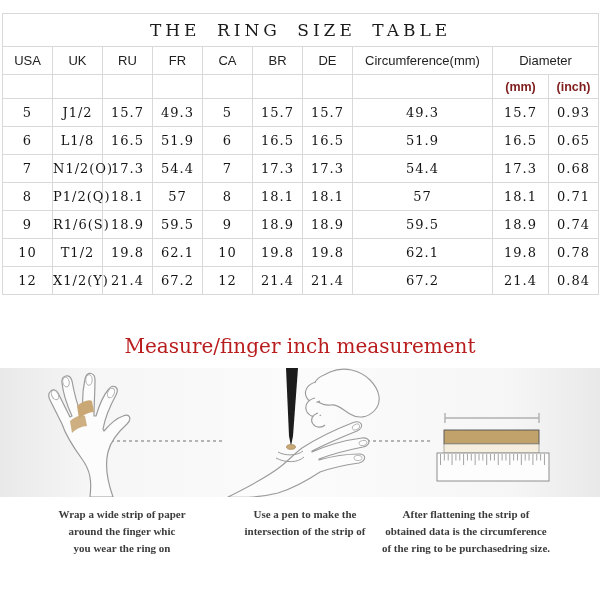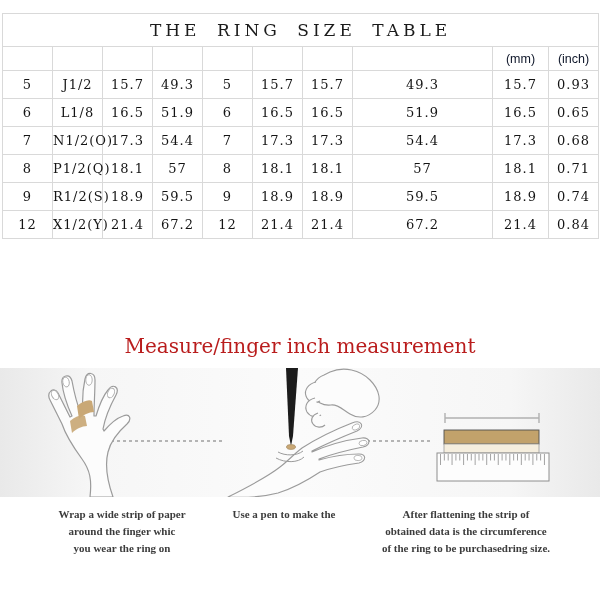--- a/index.html
+++ b/index.html
@@ -7,21 +7,21 @@
               font-family:"Liberation Sans", sans-serif; }
 
   
   .ring-table { position:absolute; left:2px; top:13px; width:596px;
                 border-collapse:collapse; table-layout:fixed; }
   .ring-table th, .ring-table td { border:1px solid #d9d9d9; text-align:center;
                 vertical-align:middle; color:#1b1b1b; font-weight:normal; padding:0; }
   .title-cell { height:33px; font-family:"DejaVu Serif", serif; font-size:17px;
                 letter-spacing:4px; word-spacing:7px; color:#101010; }
   .hdr th  { height:28px; font-size:13px; color:#222; }
-  .subhdr th { height:24px; font-size:12.5px; color:#0f172a; }
+  .subhdr th { height:24px; font-size:12.5px; color:#7f1d1d;font-weight:bold; }
   .ring-table tbody td { height:28px; font-family:"DejaVu Serif", serif;
                 font-size:13px; letter-spacing:1px; color:#141414; }
 
   
   .section-title { position:absolute; top:334px; left:0; width:600px; text-align:center;
                 font-family:"DejaVu Serif", serif; font-size:20px; color:#b91c1c; }
 
   
   .band { position:absolute; top:368px; left:0; width:600px; height:129px;
           background:linear-gradient(90deg,#e9e9e9 0%,#f6f6f6 15%,#fbfbfb 50%,#f6f6f6 85%,#e9e9e9 100%); }
@@ -32,21 +32,21 @@
   svg.illus { position:absolute; top:0; }
   #illus-hand  { left:20px; }
   #illus-pen   { left:212px; }
   #illus-ruler { left:432px; }
 
   
   .caption { position:absolute; top:506px; text-align:center;
              font-family:"Liberation Serif", serif; font-weight:bold;
              font-size:11px; line-height:17px; color:#3c3c3c; }
   #caption-0 { left:22px;  width:200px; }
-  #caption-1 { left:186px; width:196px; }
+  #caption-1 { left:207px; width:196px; }
   #caption-2 { left:368px; width:196px; }
 </style>
 </head>
 <body>
 
 <table class="ring-table">
   <colgroup>
     <col style="width:50px">
       <col style="width:50px">
       <col style="width:50px">
@@ -55,20 +55,31 @@
       <col style="width:50px">
     <col style="width:50px">
       <col style="width:140px">
       <col style="width:56px">
       <col style="width:50px">
   </colgroup>
   <thead>
     <tr>
       <td colspan="10" class="title-cell">THE RING SIZE TABLE</td>
     </tr>
+    <tr class="hdr">
+      <th>USA</th>
+      <th>UK</th>
+      <th>RU</th>
+      <th>FR</th>
+      <th>CA</th>
+      <th>BR</th>
+      <th>DE</th>
+      <th>Circumference(mm)</th>
+      <th colspan="2">Diameter</th>
+    </tr>
     <tr class="subhdr">
       <th></th>
       <th></th>
       <th></th>
       <th></th>
       <th></th>
       <th></th>
       <th></th>
       <th></th>
       <th>(mm)</th>
@@ -119,29 +130,41 @@
         <td>57</td>
         <td>8</td>
         <td>18.1</td>
         <td>18.1</td>
         <td>57</td>
         <td>18.1</td>
         <td>0.71</td>
       </tr>
       <tr>
         <td>9</td>
-        <td>R1/2(S)</td>
+        <td>R1/6(S)</td>
         <td>18.9</td>
         <td>59.5</td>
         <td>9</td>
         <td>18.9</td>
         <td>18.9</td>
         <td>59.5</td>
         <td>18.9</td>
         <td>0.74</td>
+      </tr>
+      <tr>
+        <td>10</td>
+        <td>T1/2</td>
+        <td>19.8</td>
+        <td>62.1</td>
+        <td>10</td>
+        <td>19.8</td>
+        <td>19.8</td>
+        <td>62.1</td>
+        <td>19.8</td>
+        <td>0.78</td>
       </tr>
       <tr>
         <td>12</td>
         <td>X1/2(Y)</td>
         <td>21.4</td>
         <td>67.2</td>
         <td>12</td>
         <td>21.4</td>
         <td>21.4</td>
         <td>67.2</td>
@@ -231,18 +254,19 @@
   </svg>
 </div>
 
 <div class="caption" id="caption-0">
     <div>Wrap a wide strip of paper</div>
     <div>around the finger whic</div>
     <div>you wear the ring on</div>
   </div>
 <div class="caption" id="caption-1">
     <div>Use a pen to make the</div>
+    <div>intersection of the strip of</div>
   </div>
 <div class="caption" id="caption-2">
     <div>After flattening the strip of</div>
     <div>obtained data is the circumference</div>
     <div>of the ring to be purchasedring size.</div>
   </div>
 
 </body></html>

